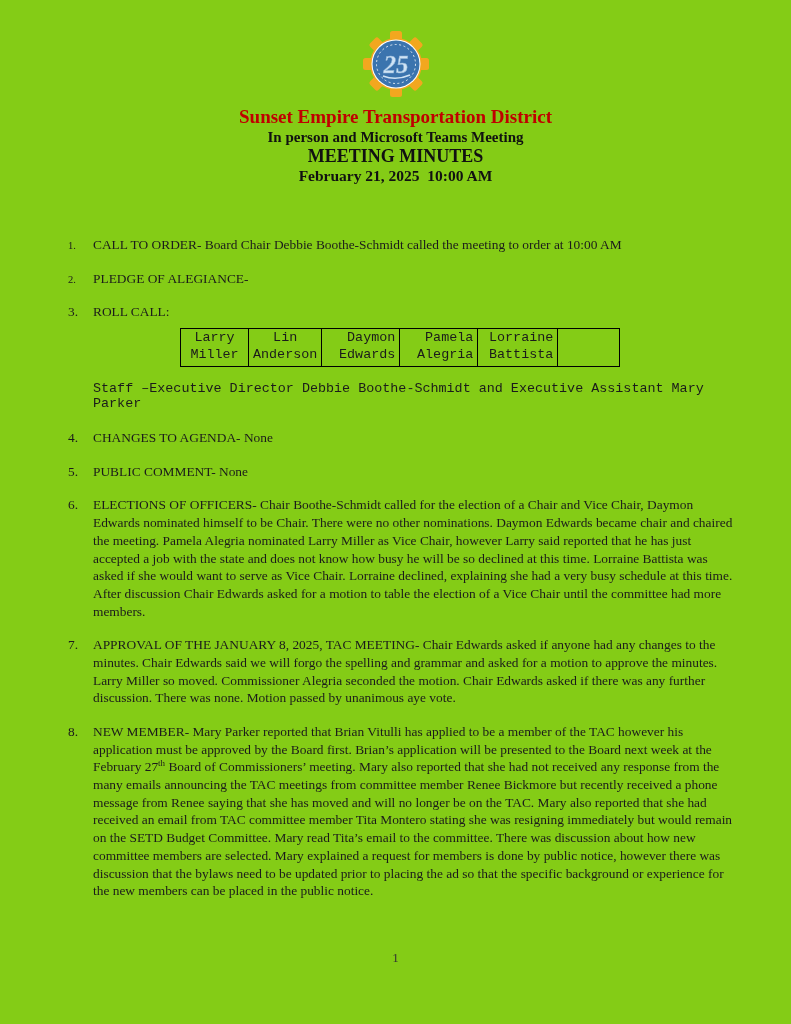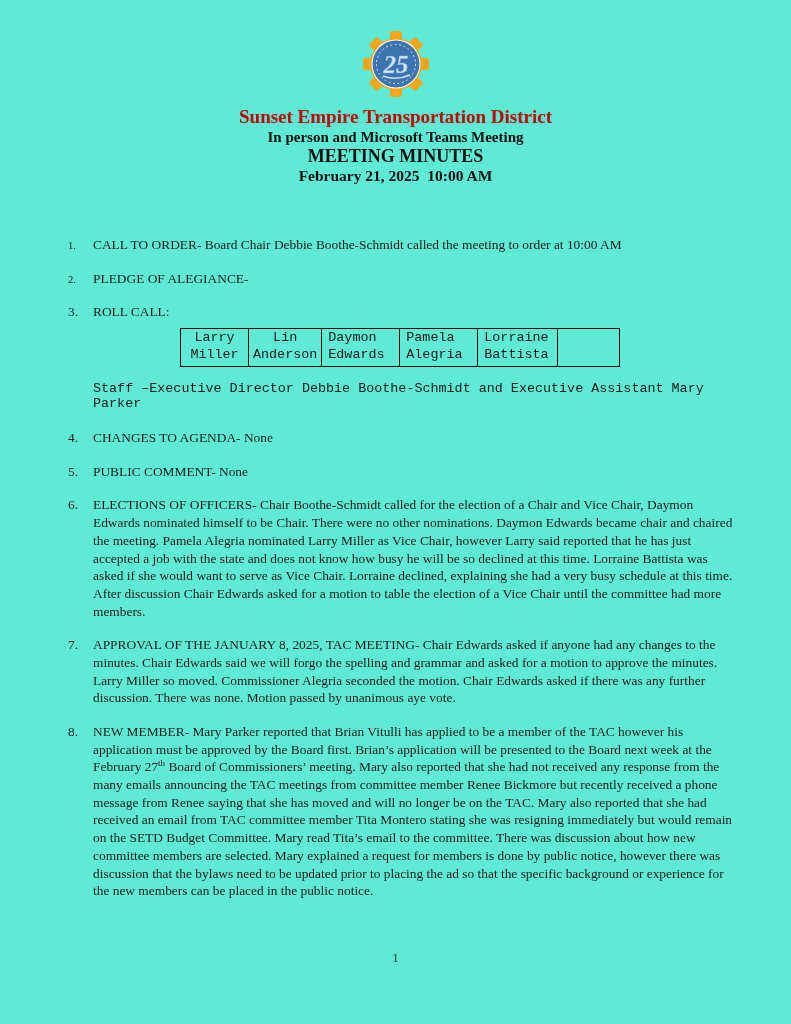--- a/index.html
+++ b/index.html
@@ -2,21 +2,21 @@
 <html><head>
 <meta charset="utf-8">
 <style>
   * { margin: 0; padding: 0; box-sizing: border-box; }
   html, body { background: #ffffff; }
   .page {
     position: relative;
     width: 791px;
     height: 1024px;
     margin: 0 auto;
-    background: #5eead4;
+    background: #84cc16;
     font-family: "Liberation Serif", "DejaVu Serif", serif;
     color: #1b1b1b;
     overflow: hidden;
   }
   
   .header { text-align: center; padding-top: 30px; }
   .logo-wrap { display: flex; justify-content: center; margin-bottom: 8px; }
   .title-org {
     font-size: 19px; font-weight: bold; color: #c00000; line-height: 1.15;
   }
@@ -45,21 +45,21 @@
     font-size: 13.4px;
     line-height: 1.25;
     padding: 1px 4px;
     vertical-align: top;
     font-family: Liberation Mono, monospace;
   }
   .rollcall .name-row td { height: 38px; }
   .rollcall .status-row td { height: 23px; text-align: center; }
   .pre-line { white-space: pre-line; }
   .ta-c { text-align: center; }
-  .ta-l { text-align: left; padding-left: 6px !important; margin-top: 12px; }
+  .ta-l { text-align: right; padding-left: 6px !important; margin-top: 12px; }
   .c0 { width: 68px; } .c1 { width: 72px; } .c2 { width: 78px; }
   .c3 { width: 78px; } .c4 { width: 80px; } .c5 { width: 62px; }
   .staff-line { font-size: 13.4px; margin: 0 0 18px 25px; font-family: Liberation Mono, monospace; }
   
   .footer {
     position: absolute; bottom: 58px; left: 0; right: 0;
     text-align: center; font-size: 13px; color: #333;
   }
 </style>
 </head>

